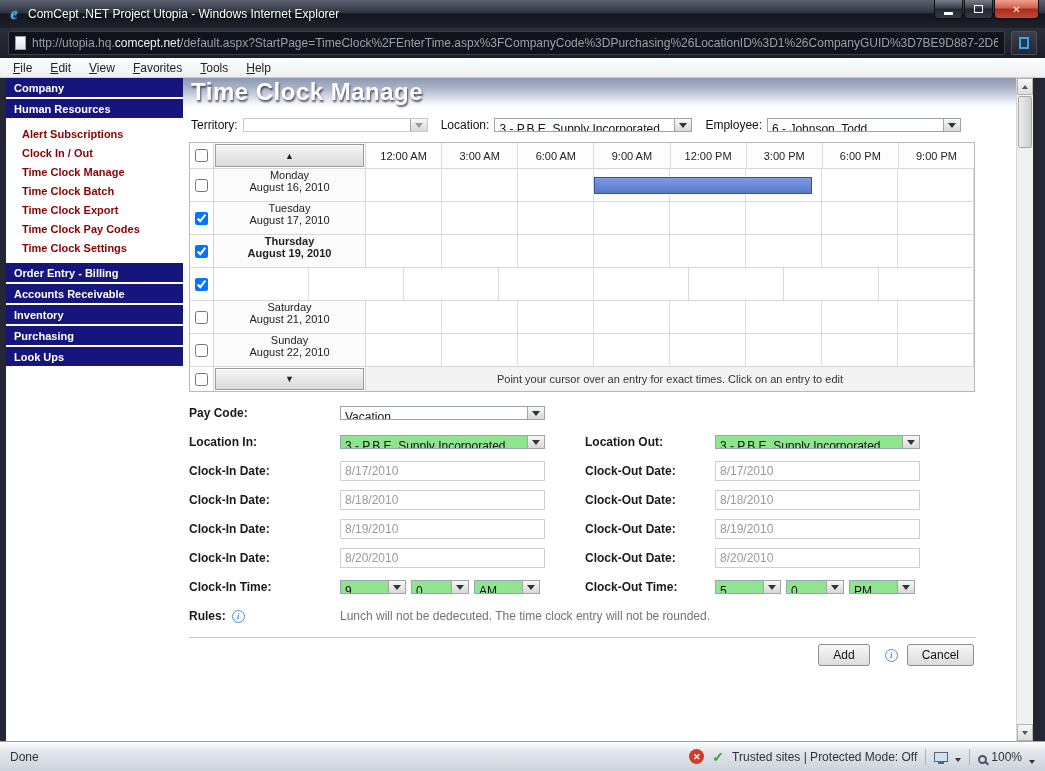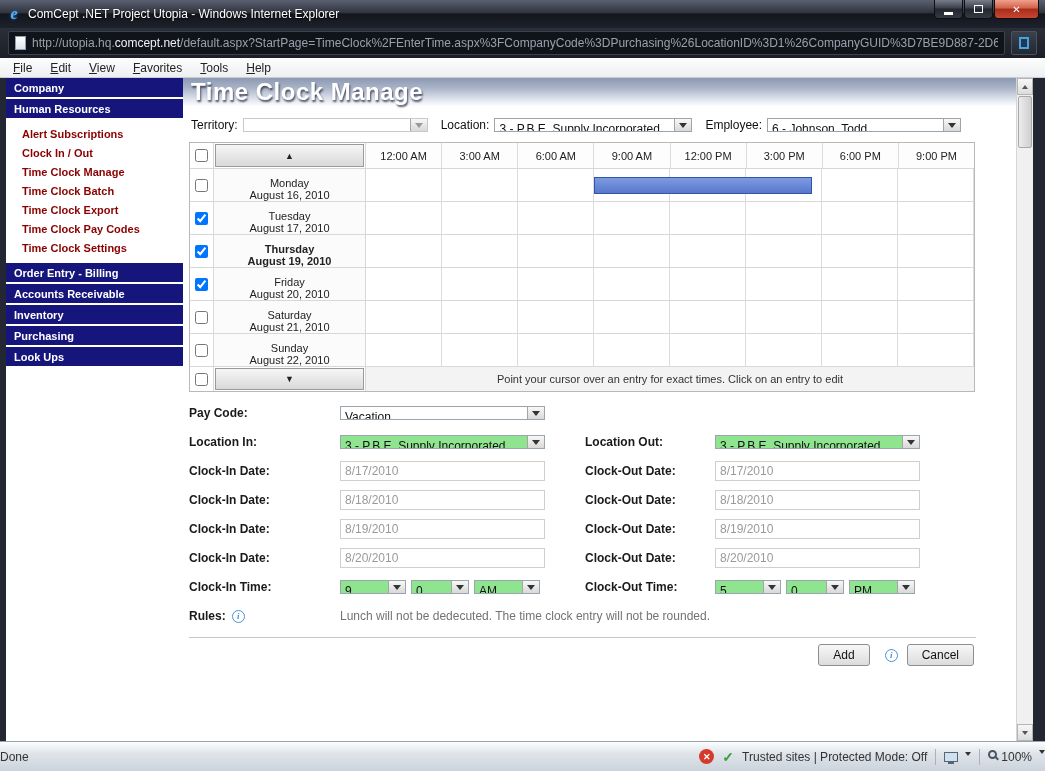--- a/index.html
+++ b/index.html
@@ -89,21 +89,21 @@
   .cal-daycol { width:152px; flex:0 0 auto; border-right:1px solid #d8d8d8; padding:1px; }
   .cal-scrollbtn { height:100%; display:flex; align-items:center; justify-content:center;
     background:linear-gradient(#f6f6f6,#d9d9d9); border:1px solid #9a9a9a; font-size:9px; color:#222; cursor:default; }
   .cal-row.header { height:26px; }
   .cal-times { flex:1; display:flex; background:#fdfdfd; }
   .cal-time { flex:1; display:flex; align-items:center; justify-content:center;
     border-right:1px solid #dcdcdc; color:#222; }
   .cal-time:last-child { border-right:none; }
   .cal-row.day { height:33px; }
   .cal-day { width:152px; flex:0 0 auto; border-right:1px solid #d8d8d8; background:#fbfbfb;
-    display:flex; flex-direction:column; align-items:center; justify-content:flex-end; color:#222; }
+    display:flex; flex-direction:column; align-items:center; justify-content:flex-start; color:#222; }
   .cal-row.day.bold .cal-day { font-weight:bold; }
   .cal-timeline { flex:1; position:relative; background-color:#fff;
     background-image:repeating-linear-gradient(to right, transparent 0, transparent calc(12.5% - 1px), #dcdcdc calc(12.5% - 1px), #dcdcdc 12.5%); }
   .entry-bar { position:absolute; top:8px; height:17px; display:none;
     background:linear-gradient(#7d9ae2,#5878cc); border:1px solid #2f55a4; }
   .cal-row.footer { height:24px; }
   .cal-hint { flex:1; display:flex; align-items:center; justify-content:center;
     background:#f3f3f3; color:#333; font-size:11px; }
 
   
@@ -137,34 +137,34 @@
   
   .scrollbar { width:17px; background:#f0f0f0; border-left:1px solid #d5d5d5; display:flex; flex-direction:column; }
   .sbar-btn { height:17px; display:flex; align-items:center; justify-content:center;
     background:linear-gradient(#f7f7f7,#dcdcdc); border:1px solid #b5b5b5; }
   .sbar-thumb { height:52px; margin:1px; background:linear-gradient(90deg,#ececec,#cfcfcf);
     border:1px solid #a8a8a8; border-radius:2px; }
   .sbar-track { flex:1; }
 
   
   .statusbar { height:30px; background:linear-gradient(#fcfdfe,#dfe4ea 40%,#ccd3dc);
-    border-top:1px solid #9aa2ad; display:flex; align-items:center; gap:8px; padding:0 0;
+    border-top:1px solid #9aa2ad; display:flex; align-items:center; gap:8px; padding:0 10px;
     font-size:12px; color:#333; }
   .status-done { flex:1; }
   .status-sep { width:1px; height:16px; background:#aab2bc; }
   .blocked-icon { width:15px; height:15px; border-radius:50%; background:#d43a2a; color:#fff;
     display:flex; align-items:center; justify-content:center; font-size:9px; font-weight:bold; }
   .check-icon { color:#3a9d3a; font-weight:bold; font-size:14px; }
   .monitor-icon { width:14px; height:10px; border:1px solid #5a6470; background:#cfe0ee; position:relative; }
   .monitor-icon::after { content:""; position:absolute; left:3px; bottom:-3px; width:6px; height:2px; background:#5a6470; }
   .mag-icon { width:9px; height:9px; border:2px solid #4a5563; border-radius:50%; position:relative; }
   .mag-icon::after { content:""; position:absolute; width:5px; height:2px; background:#4a5563;
     transform:rotate(45deg); right:-4px; bottom:-2px; }
   .dd-arrow { border-left:3px solid transparent; border-right:3px solid transparent; border-top:4px solid #333; margin-left:3px; }
-  .zoom-group { display:flex; align-items:flex-start; gap:4px; }
+  .zoom-group { display:flex; align-items:flex-end; gap:4px; }
 </style>
 </head>
 <body>
 
 <div class="window">
 
   <div class="titlebar">
     <span class="ie-icon">e</span>
     <span class="title-text">ComCept .NET Project Utopia - Windows Internet Explorer</span>
     <div class="win-buttons">
@@ -298,24 +298,20 @@
             <div class="cal-day">
                 <span>Thursday</span>
                 <span>August 19, 2010</span>
               </div>
             <div class="cal-timeline"></div>
           </div>
           <div class="cal-row day">
             <div class="cal-check">
                 <input type="checkbox" checked="" style="">
               </div>
-            <div class="cal-day">
-                <span>Friday</span>
-                <span>August 20, 2010</span>
-              </div>
             <div class="cal-timeline"></div>
           </div>
           <div class="cal-row day">
             <div class="cal-check">
                 <input type="checkbox" style="">
               </div>
             <div class="cal-day">
                 <span>Saturday</span>
                 <span>August 21, 2010</span>
               </div>

